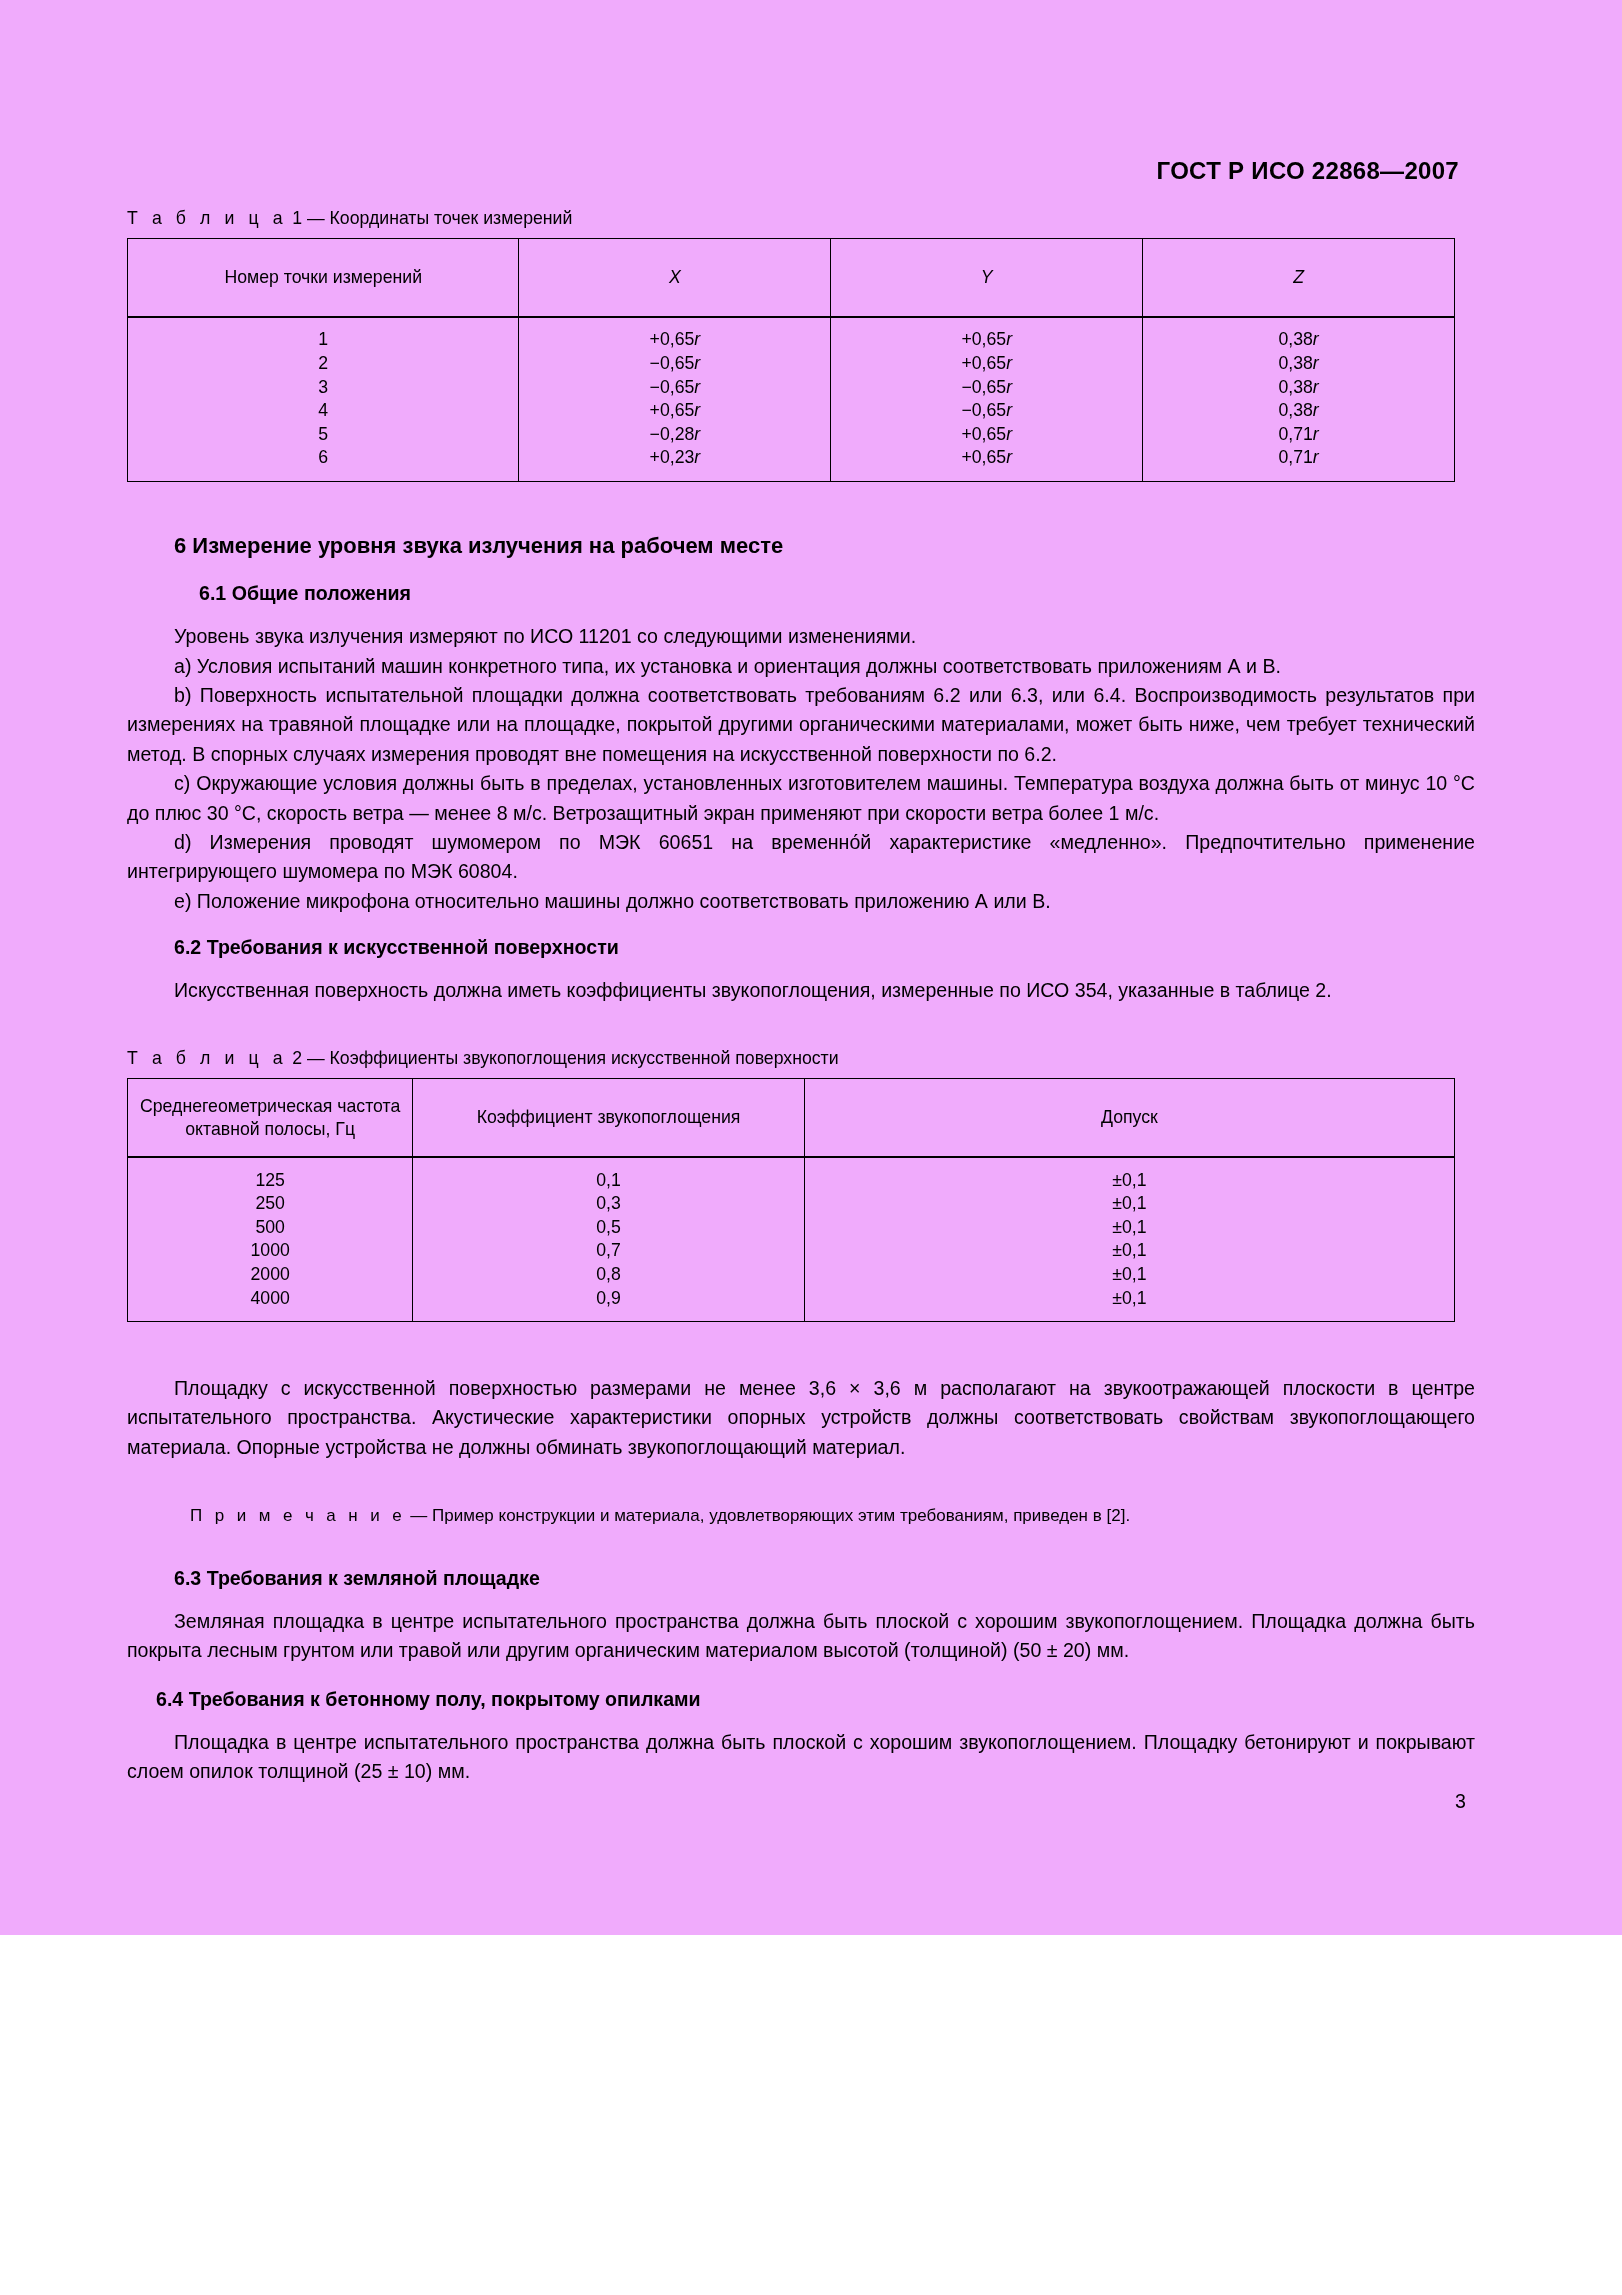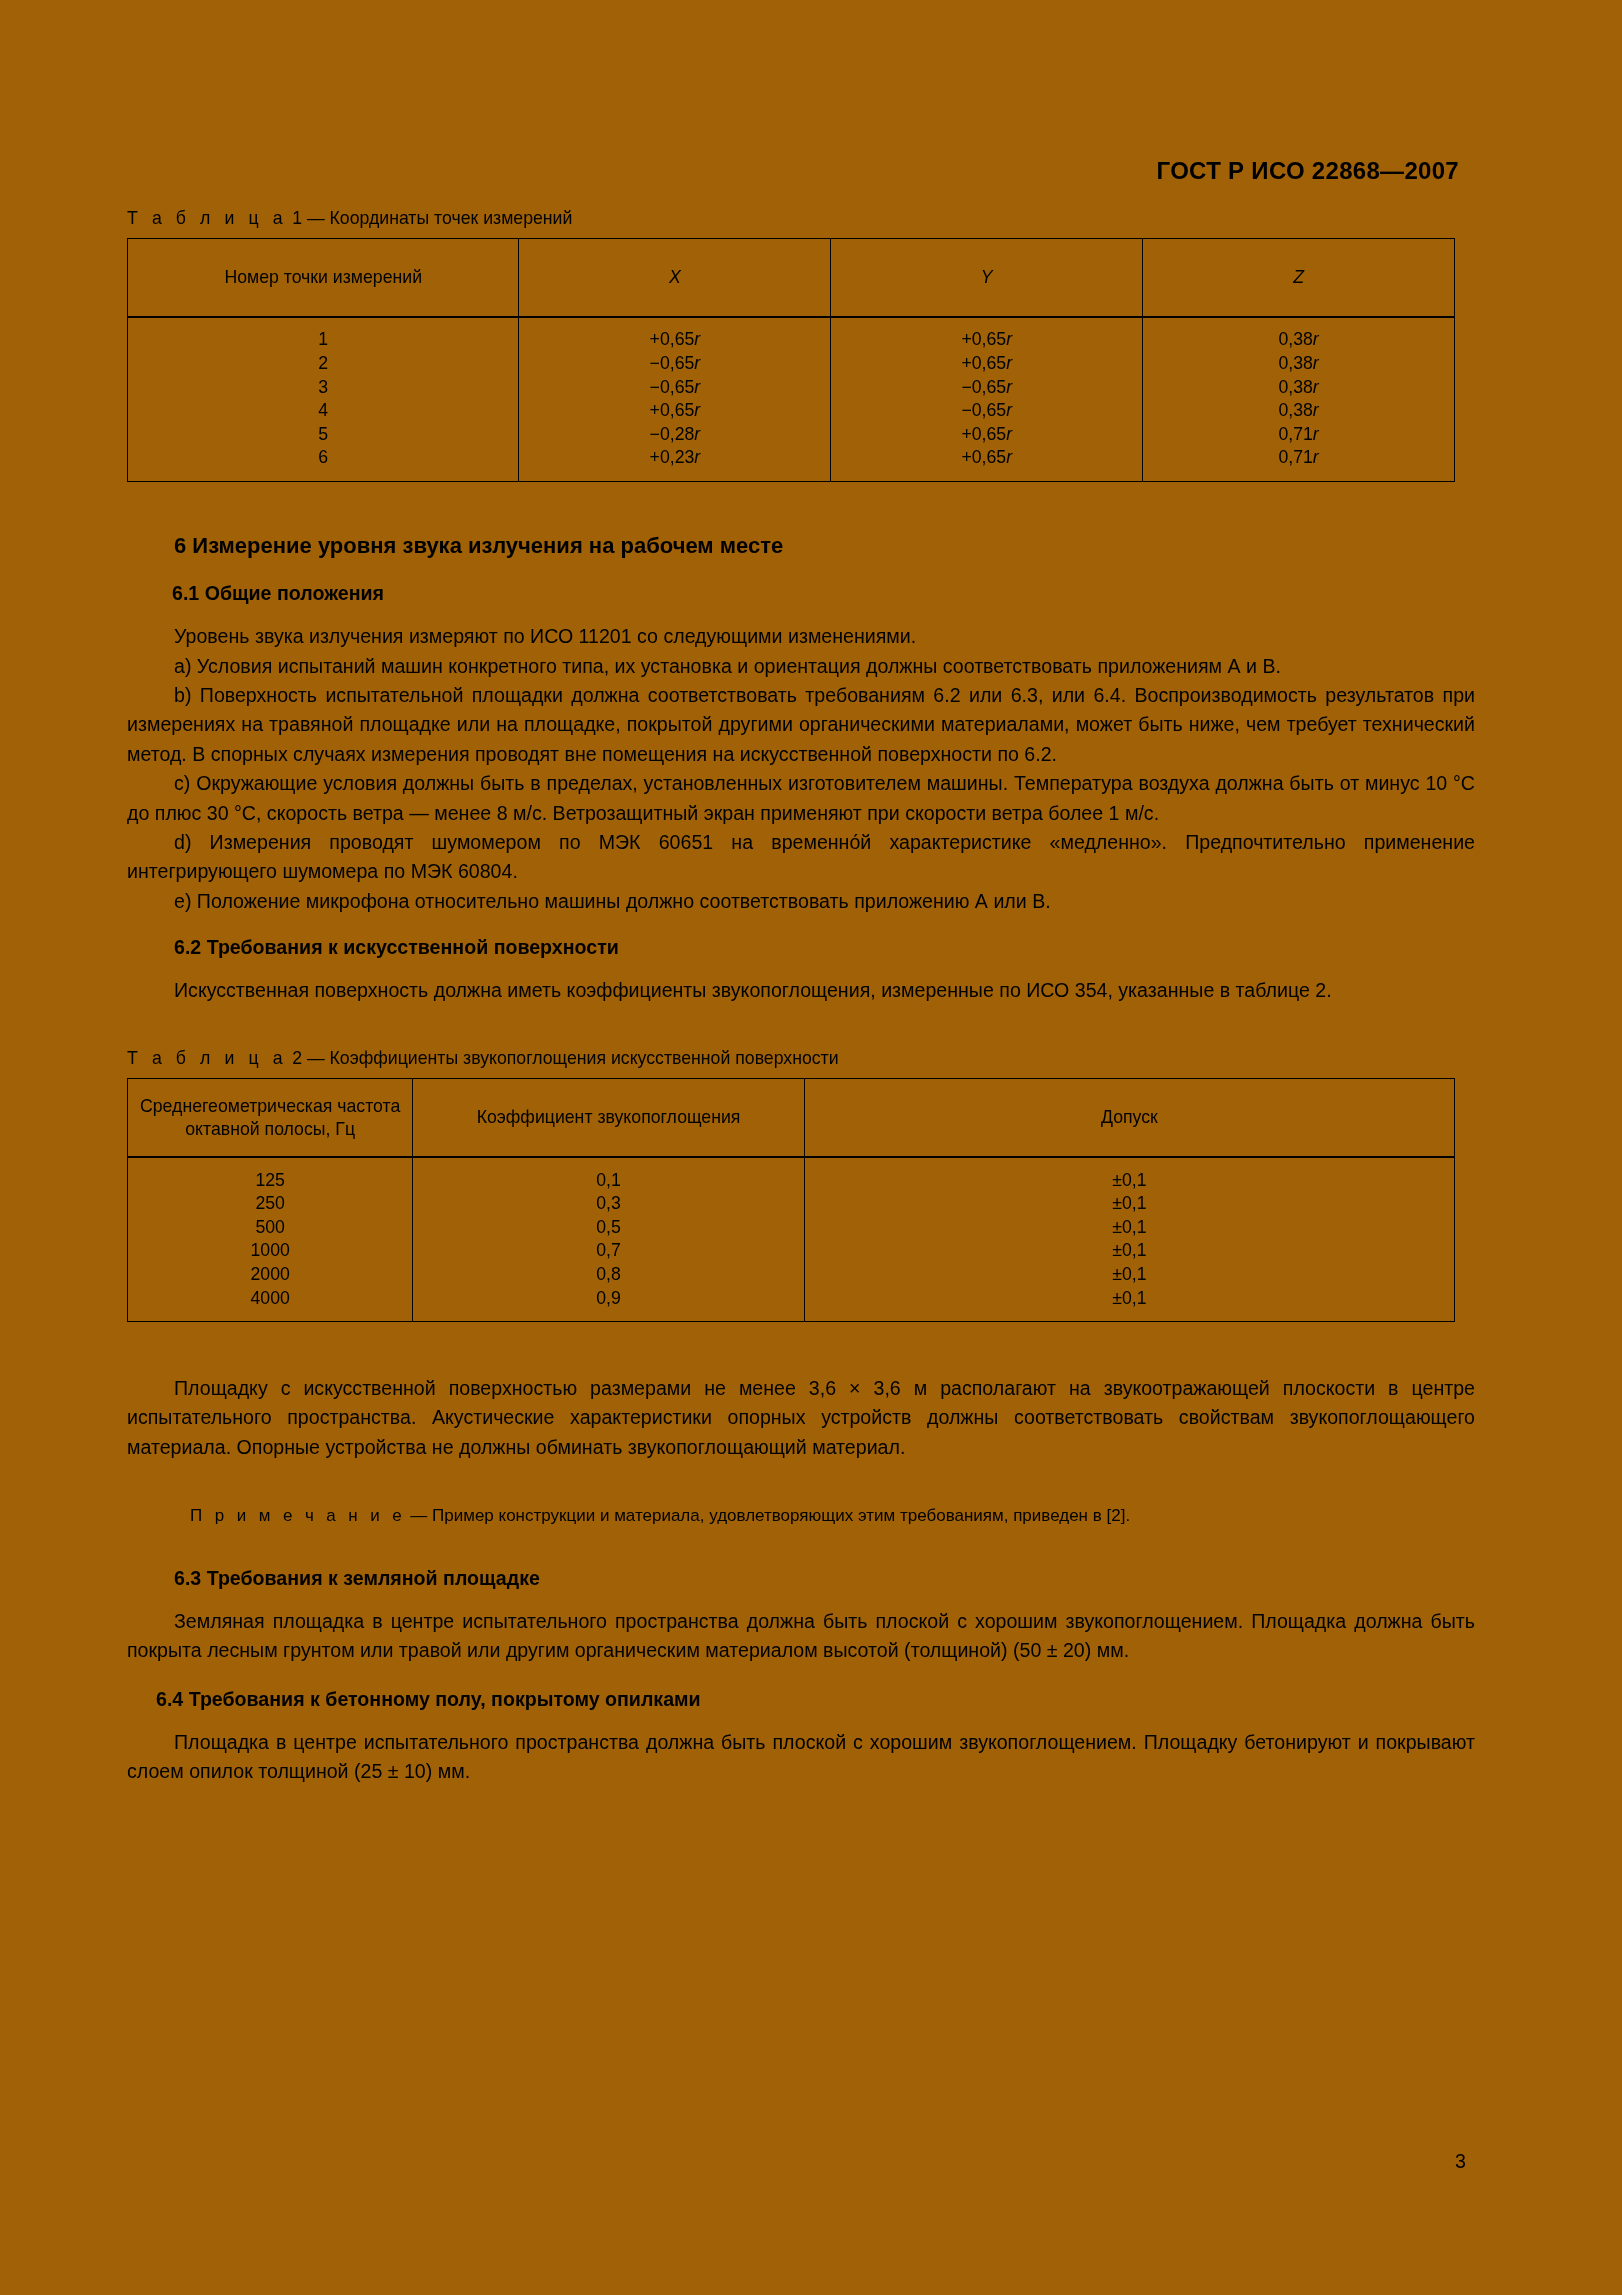--- a/index.html
+++ b/index.html
@@ -8,22 +8,22 @@
     padding: 0;
     background: #ffffff;
   }
   body {
     font-family: "Liberation Sans", sans-serif;
     color: #000000;
   }
   .page {
     position: relative;
     width: 1623px;
-    height: 2295px;
-    background: #a16207;
+    height: 1935px;
+    background: #f0abfc;
     box-sizing: border-box;
     padding: 0;
     overflow: hidden;
   }
   .content {
     position: absolute;
     left: 127px;
     top: 0;
     width: 1348px;
   }
@@ -219,21 +219,21 @@
         </tr>
       </tbody>
     </table>
 
     <div class="sp-after-t1"></div>
 
     <h2 class="sec" style="margin-left:47px;">6  Измерение уровня звука излучения на рабочем месте</h2>
 
     <div class="sp-h2-61"></div>
 
-    <h3 class="subsec" style="margin-left:45px;">6.1  Общие положения</h3>
+    <h3 class="subsec" style="margin-left:72px;">6.1  Общие положения</h3>
 
     <div class="sp-61-body"></div>
 
     <p class="body nojust">Уровень звука излучения измеряют по ИСО 11201 со следующими изменениями.</p>
     <p class="body">a)  Условия испытаний машин конкретного типа, их установка и ориентация должны соответствовать приложениям А и В.</p>
     <p class="body">b)  Поверхность испытательной площадки должна соответствовать требованиям 6.2 или 6.3, или 6.4. Воспроизводимость результатов при измерениях на травяной площадке или на площадке, покрытой другими органическими материалами, может быть ниже, чем требует технический метод. В спорных случаях измерения проводят вне помещения на искусственной поверхности по 6.2.</p>
     <p class="body">c)  Окружающие условия должны быть в пределах, установленных изготовителем машины. Температура воздуха должна быть от минус 10 °C до плюс 30 °C, скорость ветра — менее 8 м/с. Ветрозащитный экран применяют при скорости ветра более 1 м/с.</p>
     <p class="body">d)  Измерения проводят шумомером по МЭК 60651 на временно́й характеристике «медленно». Предпочтительно применение интегрирующего шумомера по МЭК 60804.</p>
     <p class="body nojust">e)  Положение микрофона относительно машины должно соответствовать приложению А или В.</p>
 

